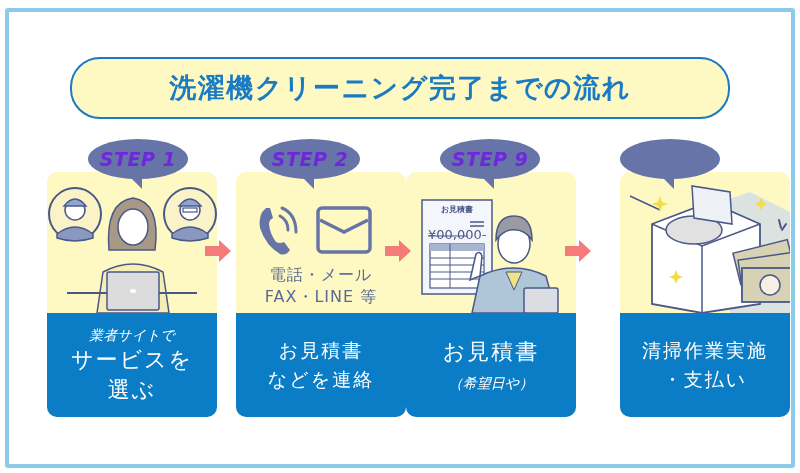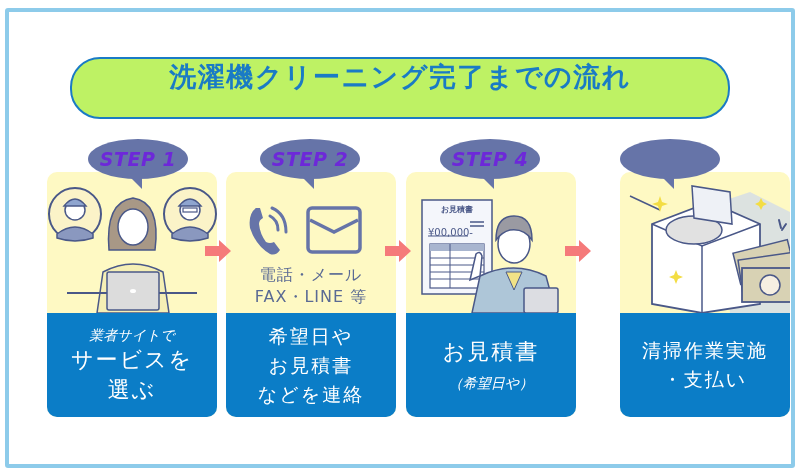--- a/index.html
+++ b/index.html
@@ -1,18 +1,18 @@
 <!DOCTYPE html>
 <html><head>
 <meta charset="utf-8">
 <style>
   html,body{margin:0;padding:0;background:#fff;}
   body{width:800px;height:473px;position:relative;overflow:hidden;font-family:"DejaVu Sans","Liberation Sans",sans-serif;}
   .frame{position:absolute;left:5px;top:8px;width:782px;height:452px;border:4px solid #8dcbea;border-radius:3px;background:#fff;}
-  .title-pill{position:absolute;left:70px;top:57px;width:656px;height:58px;border:2.5px solid #1a7bc5;border-radius:30px;background:#bef264;display:flex;align-items:flex-start;justify-content:center;}
+  .title-pill{position:absolute;left:70px;top:57px;width:656px;height:58px;border:2.5px solid #1a7bc5;border-radius:30px;background:#fef9c3;display:flex;align-items:center;justify-content:center;}
   .title-text{color:#1a7bc5;font-weight:bold;font-size:27px;letter-spacing:1.5px;}
   .card{position:absolute;top:172px;width:170px;height:245px;border-radius:10px;background:#fef9c3;overflow:hidden;}
   .card .panel{position:absolute;left:0;right:0;bottom:0;height:104px;background:#0b7dc7;display:flex;flex-direction:column;align-items:center;justify-content:center;color:#fff;text-align:center;}
   .bubble{position:absolute;top:139px;width:104px;height:44px;}
   .bubble svg{position:absolute;left:0;top:0;}
   .bubble span{position:absolute;left:0;right:0;top:9px;text-align:center;color:#6d28d9;font-weight:bold;font-size:19px;letter-spacing:0.5px;font-style:italic;}
   .arrow{position:absolute;top:240px;width:26px;height:22px;}
   .l-small{font-size:14px;line-height:20px;font-style:italic;}
   .l-big{font-size:22px;line-height:30px;letter-spacing:2px;}
   .l-mid{font-size:19px;line-height:29px;letter-spacing:2px;}
@@ -50,36 +50,35 @@
     <rect x="60" y="100" width="52" height="38" rx="2" fill="#dcdcdc" stroke="#4a5888" stroke-width="1.5"></rect>
     <ellipse cx="86" cy="119" rx="3" ry="2" fill="#fff"></ellipse>
   </svg>
   <div class="panel">
     <div class="l-small">業者サイトで</div>
     <div class="l-big">サービスを</div>
     <div class="l-big">選ぶ</div>
   </div>
 </div>
 
-<div class="card" style="left:226px;">
+<div class="card" style="left:236px;">
   <svg width="170" height="90" style="position:absolute;left:0;top:0;">
     <g>
       <path d="M30 36 Q22 42 24 56 Q30 74 44 82 Q50 84 54 78 L48 70 Q44 72 40 70 Q34 62 33 52 Q33 48 37 46 L34 36Z" fill="#6674a8"></path>
       <path d="M44 44 Q52 48 52 58" fill="none" stroke="#6674a8" stroke-width="3" stroke-linecap="round"></path>
       <path d="M46 36 Q60 42 60 60" fill="none" stroke="#6674a8" stroke-width="3" stroke-linecap="round"></path>
     </g>
     <g>
       <rect x="82" y="36" width="52" height="44" rx="4" fill="none" stroke="#6674a8" stroke-width="3.5"></rect>
       <path d="M84 48 L108 60 L132 48" fill="none" stroke="#6674a8" stroke-width="3.5"></path>
     </g>
   </svg>
   <div class="contact-text" style="top:92px;">電話・メール</div>
   <div class="contact-text" style="top:114px;">FAX・LINE 等</div>
   <div class="panel">
-    <div class="l-mid">希望日や</div>
     <div class="l-mid">お見積書</div>
     <div class="l-mid">などを連絡</div>
   </div>
 </div>
 
 <div class="card" style="left:406px;">
   <svg width="170" height="141" style="position:absolute;left:0;top:0;">
 
     <rect x="16" y="28" width="70" height="94" fill="#f4f6fb" stroke="#4a5888" stroke-width="1.5"></rect>
     <rect x="24" y="72" width="54" height="44" fill="#fff" stroke="#4a5888" stroke-width="1.2"></rect>
@@ -94,21 +93,21 @@
     <line x1="64" y1="54" x2="78" y2="54" stroke="#4a5888" stroke-width="1.5"></line>
 
     <path d="M66 141 L74 104 Q108 88 140 104 L150 141Z" fill="#aec6d8" stroke="#4a5888" stroke-width="1.5"></path>
     <path d="M100 100 L108 118 L116 100Z" fill="#f1e287" stroke="#4a5888" stroke-width="1"></path>
     <ellipse cx="108" cy="72" rx="16" ry="19" fill="#fff" stroke="#4a5888" stroke-width="1.5"></ellipse>
     <path d="M90 68 Q90 44 108 44 Q126 44 126 68 Q118 56 104 58 Q96 60 90 68Z" fill="#9a9aa2" stroke="#4a5888" stroke-width="1.5"></path>
     <path d="M64 108 L70 82 Q74 78 76 84 L74 104Z" fill="#fff" stroke="#4a5888" stroke-width="1.5"></path>
     <rect x="118" y="116" width="34" height="25" rx="2" fill="#dcdde2" stroke="#4a5888" stroke-width="1.5"></rect>
   </svg>
   <div style="position:absolute;left:16px;top:32px;width:70px;text-align:center;font-size:8px;color:#4a5888;font-weight:bold;">お見積書</div>
-  <div style="position:absolute;left:22px;top:55px;font-size:10px;color:#4a5888;">¥00,000-</div>
+  <div style="position:absolute;left:22px;top:55px;font-size:13px;color:#4a5888;">¥00,000-</div>
   <div class="panel">
     <div class="l-big">お見積書</div>
     <div class="l-small" style="margin-top:6px;">（希望日や）</div>
   </div>
 </div>
 
 <div class="card" style="left:620px;">
   <svg width="170" height="141" style="position:absolute;left:0;top:0;">
     <path d="M100 30 L130 20 L170 40 L170 141 L110 141Z" fill="#cdd9ec" opacity="0.7"></path>
     <line x1="10" y1="24" x2="40" y2="38" stroke="#4a5888" stroke-width="1.5"></line>
@@ -150,21 +149,21 @@
       <ellipse cx="52" cy="20" rx="50" ry="20" fill="#6674a8"></ellipse>
       <path d="M40 34 L56 50 L56 34Z" fill="#6674a8"></path>
     </svg>
   <span>STEP 2</span>
 </div>
 <div class="bubble" style="left:438px;">
   <svg width="104" height="52">
       <ellipse cx="52" cy="20" rx="50" ry="20" fill="#6674a8"></ellipse>
       <path d="M40 34 L56 50 L56 34Z" fill="#6674a8"></path>
     </svg>
-  <span>STEP 4</span>
+  <span>STEP 9</span>
 </div>
 <div class="bubble" style="left:618px;">
   <svg width="104" height="52">
       <ellipse cx="52" cy="20" rx="50" ry="20" fill="#6674a8"></ellipse>
       <path d="M40 34 L56 50 L56 34Z" fill="#6674a8"></path>
     </svg>
 </div>
 
 <svg class="arrow" style="left:205px;" width="26" height="22">
     <path d="M0 6 L14 6 L14 0 L26 11 L14 22 L14 16 L0 16Z" fill="#f57a7a"></path>

